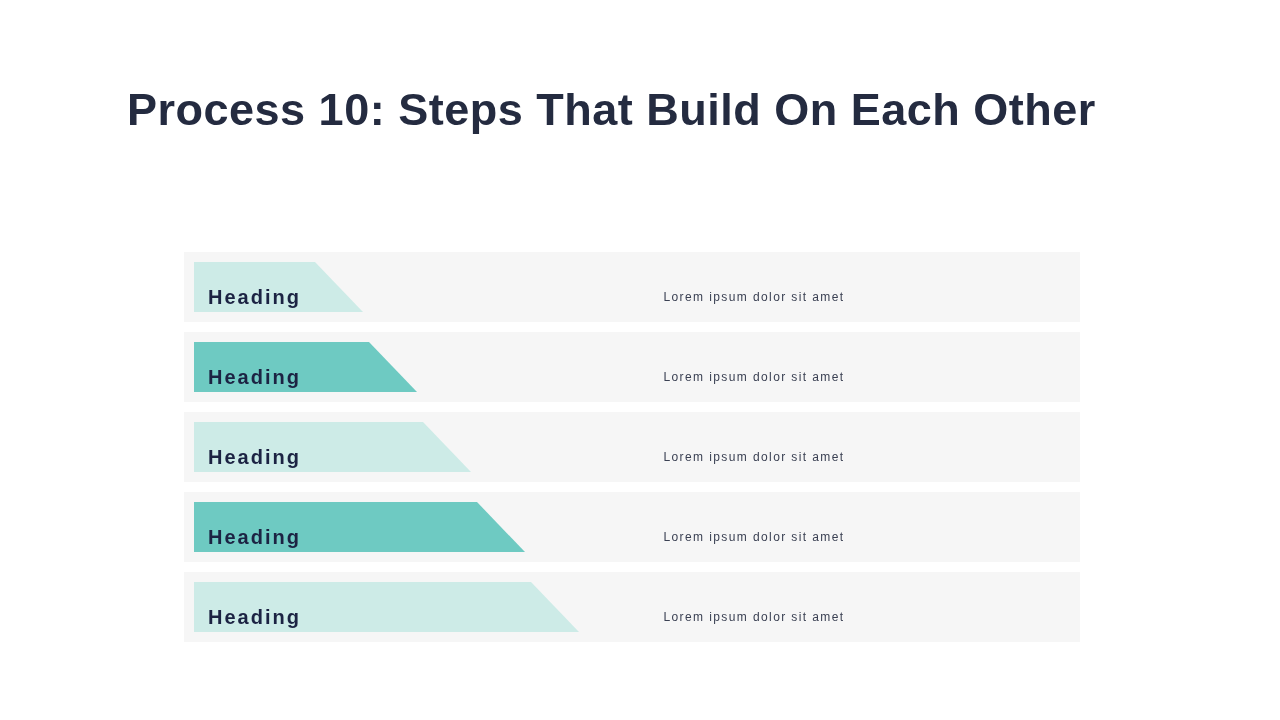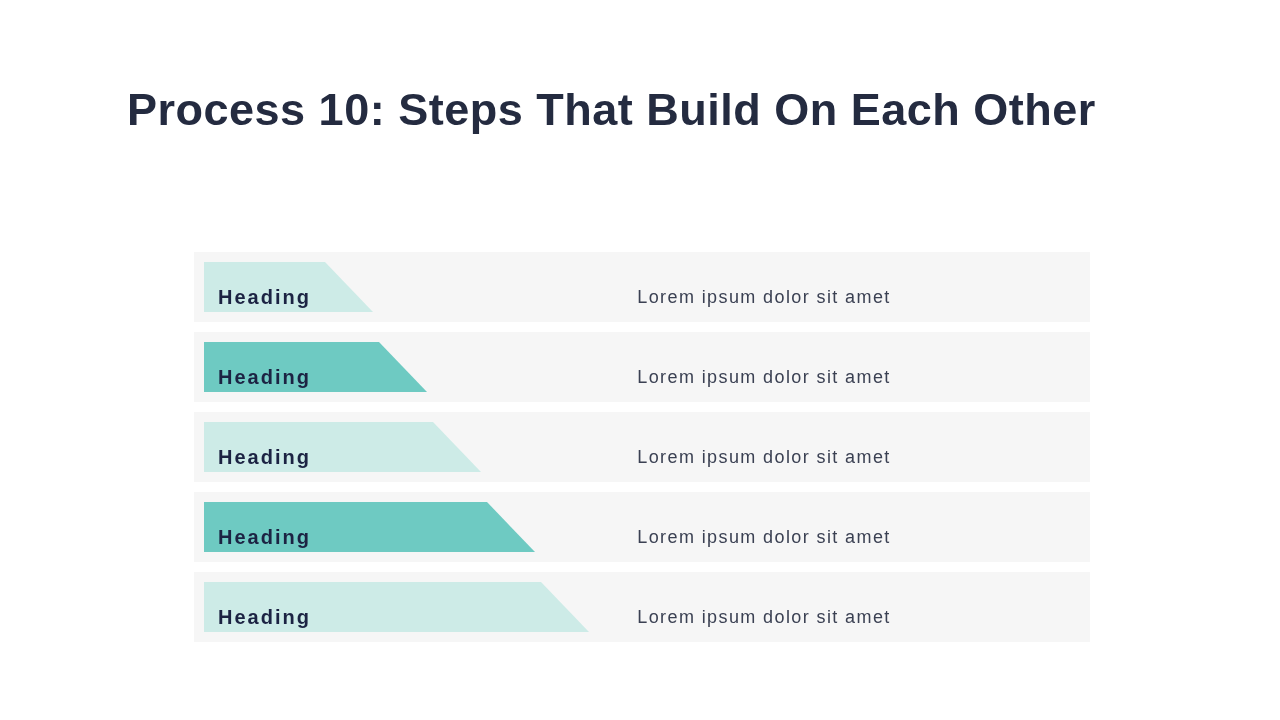--- a/index.html
+++ b/index.html
@@ -25,21 +25,21 @@
     top:53px;
     font-size:45px;
     line-height:1.2;
     font-weight:700;
     letter-spacing:0.5px;
     color:var(--title-color);
     white-space:nowrap;
   }
   .steps{
     position:absolute;
-    left:106px;
+    left:96px;
     top:212px;
     width:964px;
     padding-left:48px;
   }
   .step-row{
     position:relative;
     height:70px;
     margin-bottom:9px;
     background:var(--row-bg);
   }
@@ -64,21 +64,21 @@
     font-weight:700;
     letter-spacing:2px;
     color:var(--heading-color);
     white-space:nowrap;
   }
   .step-body{
     position:absolute;
     left:560px;
     top:50%;
     transform:translate(-50%,-50%);
-    font-size:18px;
+    font-size:12px;
     letter-spacing:1.4px;
     color:var(--body-color);
     white-space:nowrap;
   }
 </style>
 </head>
 <body>
 
 <h1 class="slide-title">Process 10: Steps That Build On Each Other</h1>
 

